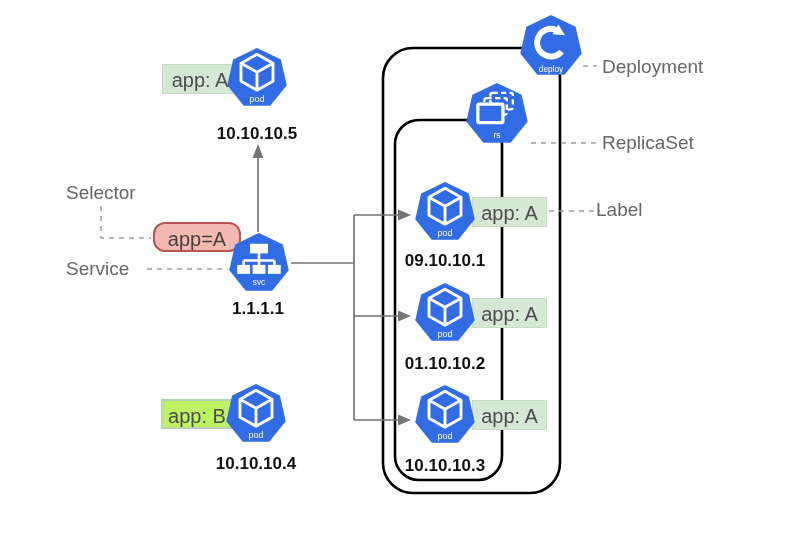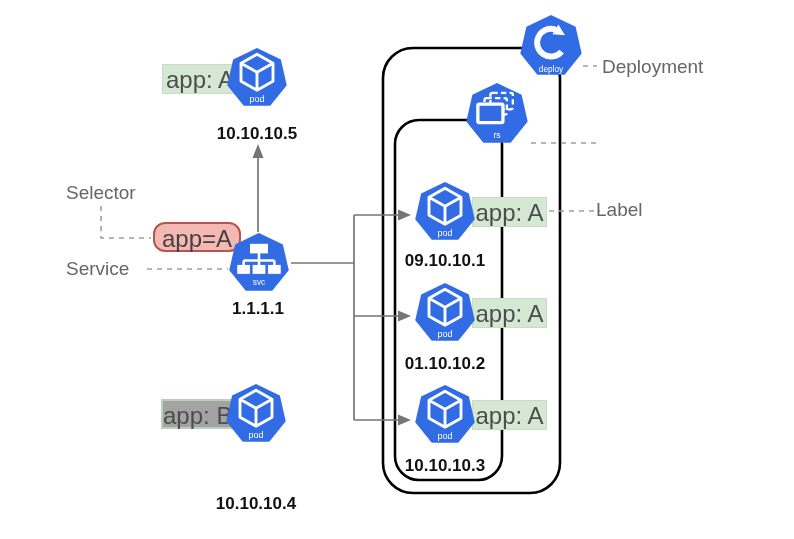--- a/index.html
+++ b/index.html
@@ -15,27 +15,27 @@
   svg text { font-family: "Liberation Sans", sans-serif; }
 
   .wires { left: 0; top: 0; width: 794px; height: 539px; z-index: 1; }
 
   .chip {
     position: absolute;
     z-index: 2;
     height: 30px;
     line-height: 30px;
     text-align: center;
-    font-size: 24px;
+    font-size: 20px;
     color: #4d4d4d;
     box-sizing: border-box;
     white-space: nowrap;
   }
   .chip.green { background: #d5e8d4; border: 1px solid #c6dcc5; }
-  .chip.white { background: #a3a3a3; border: 2px solid #b9d0b9; }
+  .chip.white { background: #bef264; border: 2px solid #b9d0b9; }
   .chip.red   { background: #f5b9b3; border: 2px solid #b85450; color: #484040; }
 
   .icon { position: absolute; z-index: 3; }
 
   .ip {
     position: absolute;
     z-index: 2;
     width: 110px;
     text-align: center;
     font-size: 17px;
@@ -83,20 +83,21 @@
       <path d="M147 269 H228"></path>
       <path d="M583 66 H597"></path>
       <path d="M531 143 H597"></path>
       <path d="M549 211 H600"></path>
     </g>
   </svg>
 
   <div class="annot" style="left:66px; top:182px;">Selector</div>
   <div class="annot" style="left:66px; top:258px;">Service</div>
   <div class="annot" style="left:602px; top:56px;">Deployment</div>
+  <div class="annot" style="left:602px; top:132px;">ReplicaSet</div>
   <div class="annot" style="left:596px; top:199px;text-align:center;">Label</div>
 
   <div class="chip red" style="left:153px; top:222px; width:88px;border-radius:12px;">app=A</div>
 
   <div>
     <div class="chip green" style="left:162px; top:64px; width:76px;">app: A</div>
     <svg class="icon" style="left:225px; top:46px;" width="64" height="64" viewBox="0 0 100 100">
       <polygon points="50,3 87.3,20.9 96.5,61.2 70.7,93.5 29.3,93.5 3.5,61.2 12.7,20.9" fill="#326ce5"></polygon>
       <path d="M50 13 L75 27 L75 55 L50 69 L25 55 L25 27 Z M25 27 L50 41 L75 27 M50 41 L50 69" stroke="#ffffff" stroke-width="4.5" fill="none" stroke-linejoin="round"></path>
       <text x="50" y="88" text-anchor="middle" fill="#ffffff" font-size="14">pod</text>
@@ -117,21 +118,21 @@
     <div class="ip" style="left:203px; top:299px;">1.1.1.1</div>
   </div>
 
   <div>
     <div class="chip white" style="left:161px; top:399px; width:72px;">app: B</div>
     <svg class="icon" style="left:224px; top:382px;" width="64" height="64" viewBox="0 0 100 100">
       <polygon points="50,3 87.3,20.9 96.5,61.2 70.7,93.5 29.3,93.5 3.5,61.2 12.7,20.9" fill="#326ce5"></polygon>
       <path d="M50 13 L75 27 L75 55 L50 69 L25 55 L25 27 Z M25 27 L50 41 L75 27 M50 41 L50 69" stroke="#ffffff" stroke-width="4.5" fill="none" stroke-linejoin="round"></path>
       <text x="50" y="88" text-anchor="middle" fill="#ffffff" font-size="14">pod</text>
     </svg>
-    <div class="ip" style="left:201px; top:454px;margin-top:40px;">10.10.10.4</div>
+    <div class="ip" style="left:201px; top:454px;">10.10.10.4</div>
   </div>
 
   <div>
     <div class="chip green" style="left:472px; top:197px; width:75px;">app: A</div>
     <svg class="icon" style="left:413px; top:180px;" width="64" height="64" viewBox="0 0 100 100">
       <polygon points="50,3 87.3,20.9 96.5,61.2 70.7,93.5 29.3,93.5 3.5,61.2 12.7,20.9" fill="#326ce5"></polygon>
       <path d="M50 13 L75 27 L75 55 L50 69 L25 55 L25 27 Z M25 27 L50 41 L75 27 M50 41 L50 69" stroke="#ffffff" stroke-width="4.5" fill="none" stroke-linejoin="round"></path>
       <text x="50" y="88" text-anchor="middle" fill="#ffffff" font-size="14">pod</text>
     </svg>
     <div class="ip" style="left:390px; top:251px;">09.10.10.1</div>

